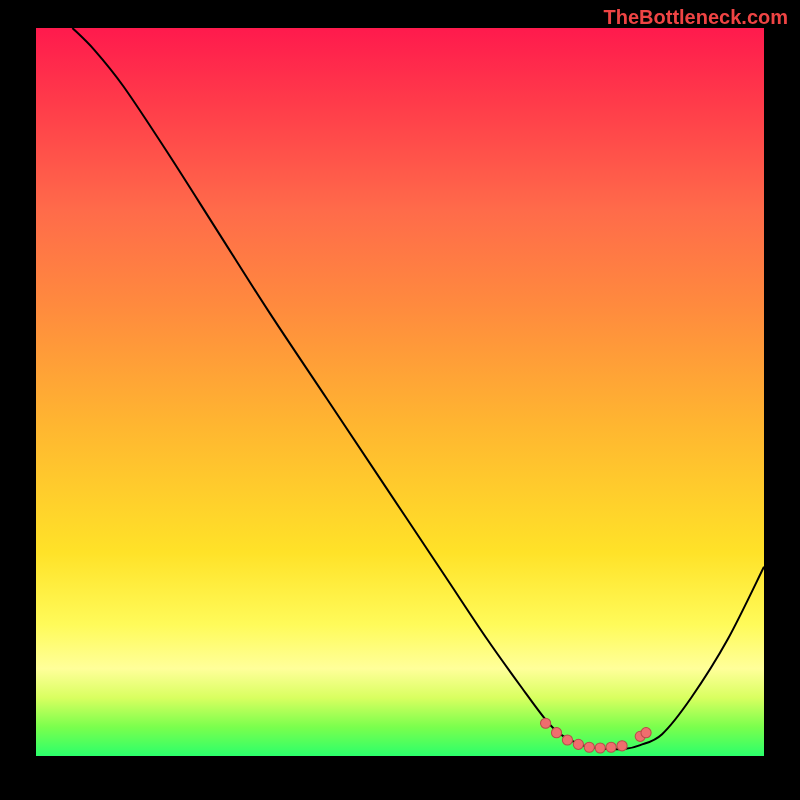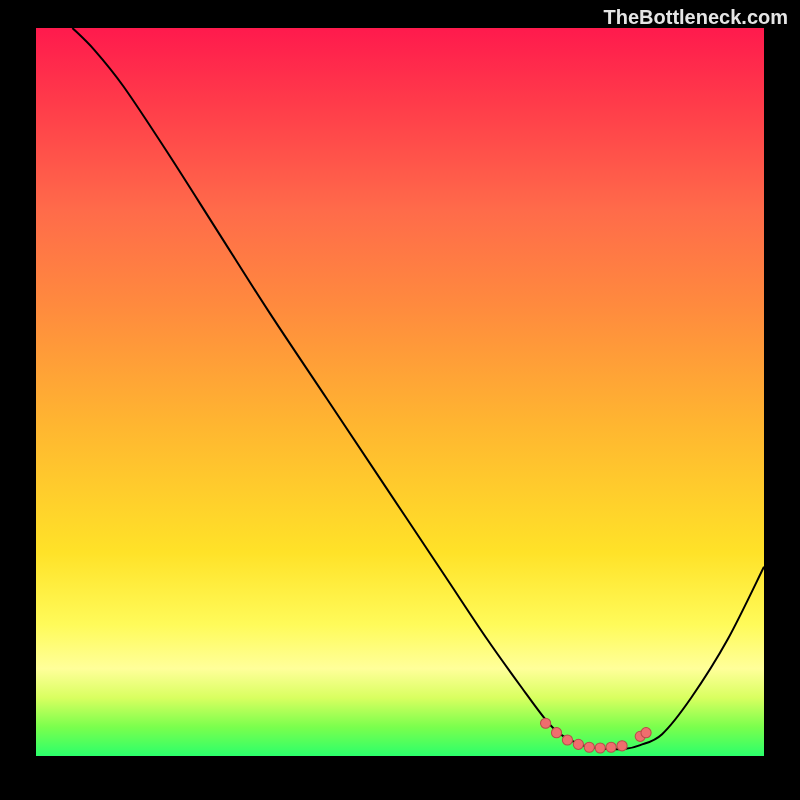--- a/index.html
+++ b/index.html
@@ -1,21 +1,21 @@
 <!DOCTYPE html>
 <html><head>
 <meta charset="utf-8">
 <style>
   * { margin: 0; padding: 0; box-sizing: border-box; }
   body { width: 800px; height: 800px; background: #000; position: relative; overflow: hidden; font-family: Arial, sans-serif; }
   .attribution {
     position: absolute;
     top: 6px;
     right: 12px;
-    color: #e5e5e5;
+    color: #ef4444;
     font-size: 20px;
     font-weight: bold;
     z-index: 10;
   }
   .plot-area {
     position: absolute;
     left: 36px;
     top: 28px;
     width: 728px;
     height: 728px;

